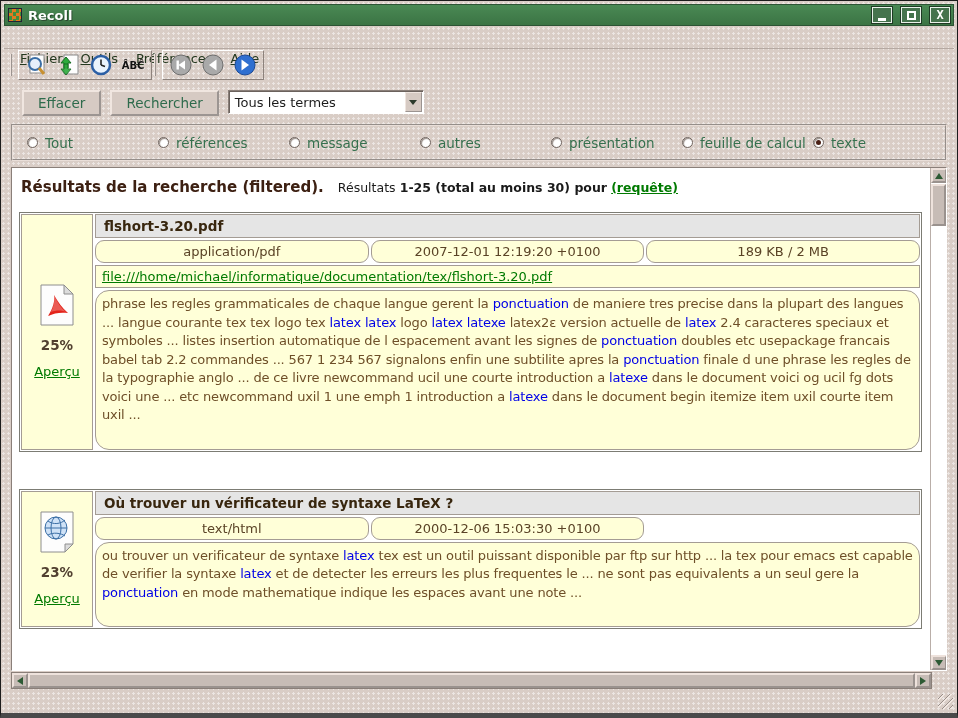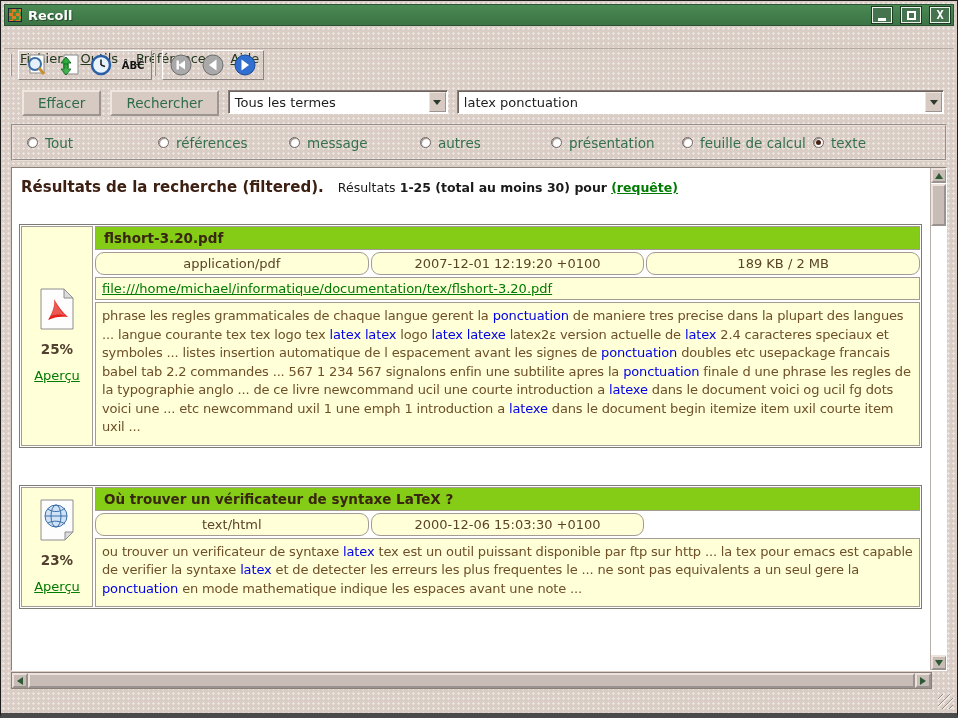--- a/index.html
+++ b/index.html
@@ -48,21 +48,21 @@
   .tbtn { width: 26px; height: 24px; display: flex; align-items: center; justify-content: center; cursor: pointer; }
   .abc { font-size: 10px; font-weight: bold; color: #111; letter-spacing: 0; }
 
   
   .searchrow { display: flex; align-items: flex-start; gap: 9px; padding: 9px 10px 8px 18px; flex: 0 0 auto; }
   .pushbtn { height: 26px; padding: 2px 14px; background: #d6cac3; color: #2e6b4c;
     border: 2px outset #f0e6e0; font-size: 13.5px; cursor: pointer; font-family: inherit; }
   .combo { height: 24px; background: #fff; border: 1px solid #8a7f79;
     border-right-color:#fff; border-bottom-color:#fff;
     box-shadow: inset 1px 1px 0 #6b625d; display: flex; align-items: center; }
-  .combo-mode { width: 220px; }
+  .combo-mode { width: 196px; }
   .combo-query { flex: 1; }
   .combo-text { flex: 1; padding: 0 6px; color: #1c1c1c; white-space: nowrap; overflow: hidden; }
   .combo input { flex: 1; border: 0; outline: none; padding: 0 6px; font: inherit; color: #1c1c1c; background: transparent; }
   .combo-arrow { width: 17px; height: 20px; margin: 1px; background: #d6cac3; border: 1px outset #efe5df;
     display: flex; align-items: center; justify-content: center; cursor: pointer; flex: 0 0 auto; }
   .tri-down { width: 0; height: 0; border-left: 4px solid transparent; border-right: 4px solid transparent; border-top: 5px solid #2c3a2c; }
 
   
   .filterframe { margin: 0 7px 6px 7px; height: 37px; border: 2px groove #e9ded8;
     display: grid; grid-template-columns: repeat(6,131px) auto; align-items: center; padding: 0 14px; flex: 0 0 auto; }
@@ -70,40 +70,40 @@
   .radio { width: 11px; height: 11px; border-radius: 50%; background: #fff;
     border: 1px solid #6f645e; box-shadow: inset 1px 1px 1px #9a8f89; position: relative; flex: 0 0 auto; }
   .radio.checked::after { content:""; position: absolute; inset: 2px; border-radius: 50%; background: #4a1f14; }
   .flabel { color: #35704e; font-size: 13.5px; }
 
   
   .resultswrap { flex: 1 1 auto; margin: 0 7px; position: relative;
     border: 1px solid; border-color: #8a7f79 #fff #fff #8a7f79; background: #fff; overflow: hidden; }
   .results-pane { position: absolute; inset: 0 16px 0 0; overflow: hidden; padding: 8px 0 0 7px;
     color: #6e4f28; }
-  .rheader { margin: 2px 0 28px 2px; }
+  .rheader { margin: 2px 0 16px 2px; }
   .rheader .big { font-size: 15px; font-weight: bold; color: #3d2012; }
   .rheader .norm { font-size: 12.5px; color: #1a1a1a; margin-left: 10px; }
   .rheader .boldblk { font-size: 12.5px; font-weight: bold; color: #1a1a1a; }
   .rheader a.qlink { font-size: 12.5px; font-weight: bold; color: #007a00; text-decoration: underline; cursor: pointer; }
 
   .result { display: grid; grid-template-columns: 72px 1fr; gap: 2px;
     border: 1px solid #7c7c74; padding: 1px; margin: 0 8px 0 0; background: #fff; }
   .result.first { margin-bottom: 37px; }
   .cell { background: #ffffd8; border: 1px solid #a49c94; }
   .rleft { display: flex; flex-direction: column; align-items: center; justify-content: center; gap: 11px; padding: 6px 2px; }
   .ricon { width: 36px; height: 42px; cursor: pointer; }
   .rpercent { font-weight: bold; color: #514030; font-size: 13.5px; }
   a.rpreview, a.urllink { color: #007a00; text-decoration: underline; cursor: pointer; }
   .rright { display: flex; flex-direction: column; gap: 2px; }
-  .rtitle { background: #84cc16; font-weight: bold; color: #38260e; padding: 3px 8px; font-size: 13.5px; }
+  .rtitle { background: #e5e5e5; font-weight: bold; color: #38260e; padding: 3px 8px; font-size: 13.5px; }
   .rmeta { display: grid; grid-template-columns: 1fr 1fr 1fr; gap: 2px; }
   .rmeta .cell { text-align: center; padding: 3px 4px; color: #5a4326; border-radius: 9px; }
   .rurl { padding: 3px 6px; }
-  .rsnippet { flex: 1; padding: 4px 6px 8px 6px; line-height: 18.5px; letter-spacing: -0.15px; color: #6e4f28; }
+  .rsnippet { flex: 1; padding: 4px 6px 24px 6px; line-height: 18.5px; letter-spacing: -0.15px; color: #6e4f28; border-radius: 14px; }
   .rsnippet .hl { color: #0000e6; }
 
   
   .vscroll { position: absolute; top: 0; right: 0; bottom: 0; width: 16px;
     background: #fff; border-left: 1px solid #b9aea8; display: flex; flex-direction: column; }
   .sbtn { width: 16px; height: 15px; background: #c7bcb6; border: 2px outset #eee2dc;
     display: flex; align-items: center; justify-content: center; cursor: pointer; flex: 0 0 auto; }
   .tri-up    { width:0;height:0;border-left:4px solid transparent;border-right:4px solid transparent;border-bottom:6px solid #2d5a34; }
   .tri-dn    { width:0;height:0;border-left:4px solid transparent;border-right:4px solid transparent;border-top:6px solid #2d5a34; }
   .tri-left  { width:0;height:0;border-top:4px solid transparent;border-bottom:4px solid transparent;border-right:6px solid #2d5a34; }
@@ -197,26 +197,20 @@
         </svg>
       </div>
     </div>
   </div>
 
   <div class="searchrow">
     <button class="pushbtn">Effacer</button>
     <button class="pushbtn">Rechercher</button>
     <div class="combo combo-mode">
       <div class="combo-text">Tous les termes</div>
-      <div class="combo-arrow">
-          <div class="tri-down"></div>
-        </div>
-    </div>
-    <div class="combo combo-query">
-      <input type="text" value="latex ponctuation" style="">
       <div class="combo-arrow">
           <div class="tri-down"></div>
         </div>
     </div>
   </div>
 
   <div class="filterframe">
     <div class="fitem">
         <span class="radio"></span>
         <span class="flabel">Tout</span>

